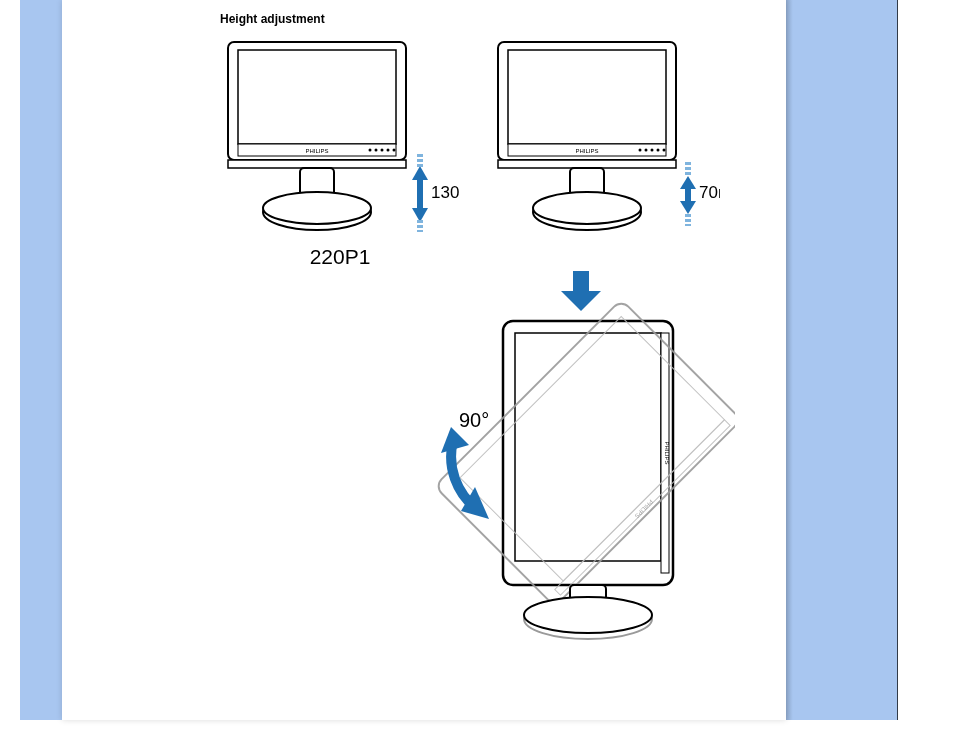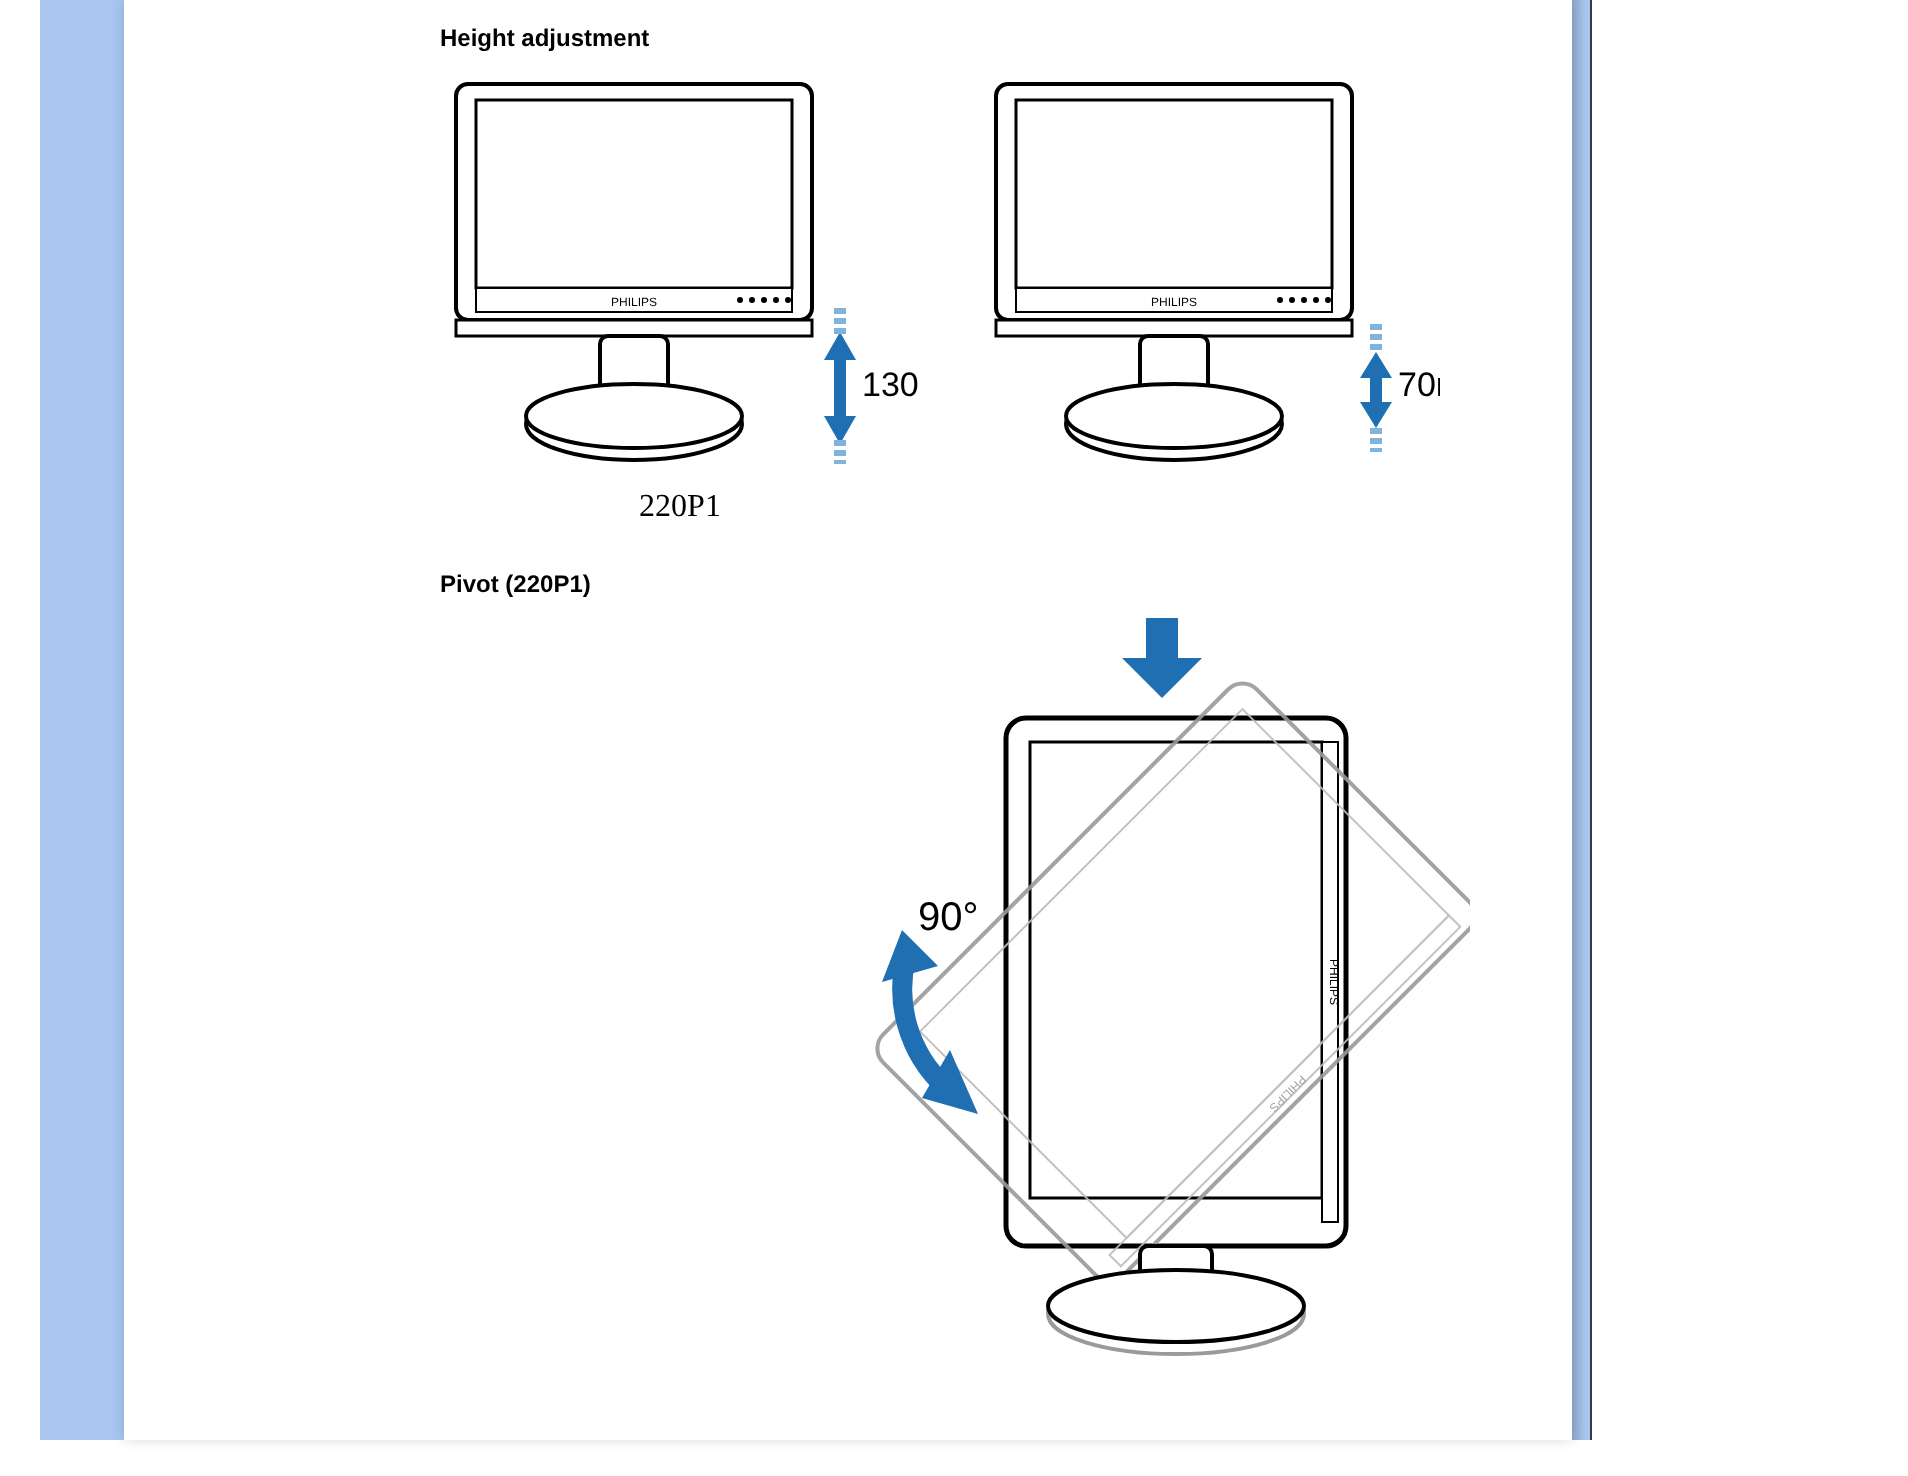--- a/index.html
+++ b/index.html
@@ -4,21 +4,21 @@
 <style>
   html, body {
     margin: 0;
     padding: 0;
     background: #fff;
     font-family: Arial, Helvetica, sans-serif;
     font-size: 12px;
     color: #000;
   }
   .viewport {
-    width: 796px;
+    width: 898px;
     height: 738px;
     position: relative;
     overflow: hidden;
     background: #fff;
   }
   .blue-frame {
     position: absolute;
     left: 20px;
     top: 0;
     width: 910px;
@@ -57,22 +57,22 @@
   .figs-row {
     display: flex;
     justify-content: flex-start;
     gap: 30px;
     margin-top: 10px;
   }
   .fig {
     text-align: center;
   }
   .fig-caption {
-    font-family: Liberation Serif, serif;
-    font-size: 16px;
+    font-family: Liberation Sans, sans-serif;
+    font-size: 21px;
     margin-top: 6px;
   }
   .return-link {
     display: block;
     text-align: center;
     color: #e88400;
     font-size: 11px;
     letter-spacing: 0.5px;
     text-decoration: none;
     margin-top: 18px;
@@ -157,21 +157,20 @@
               <polygon points="198,140 190,153 206,153" fill="#1f6fb2"></polygon>
               <polygon points="198,178 190,165 206,165" fill="#1f6fb2"></polygon>
               <line x1="198" y1="126" x2="198" y2="140" stroke="#7fb4de" stroke-width="6" stroke-dasharray="3 2"></line>
               <line x1="198" y1="178" x2="198" y2="190" stroke="#7fb4de" stroke-width="6" stroke-dasharray="3 2"></line>
             </g>
             <text x="209" y="162" font-family="Arial" font-size="17">70mm</text>
           </svg>
         </div>
       </div>
 
-      <h3 class="section" style="margin-top:22px">Pivot (220P1)</h3>
 
       <div class="fig" style="margin-left:70px">
         <svg width="400" height="380" viewBox="0 0 400 380">
 
           <g>
             <rect x="238" y="2" width="16" height="22" fill="#1f6fb2"></rect>
             <polygon points="226,22 266,22 246,42" fill="#1f6fb2"></polygon>
           </g>
 
           <g>

